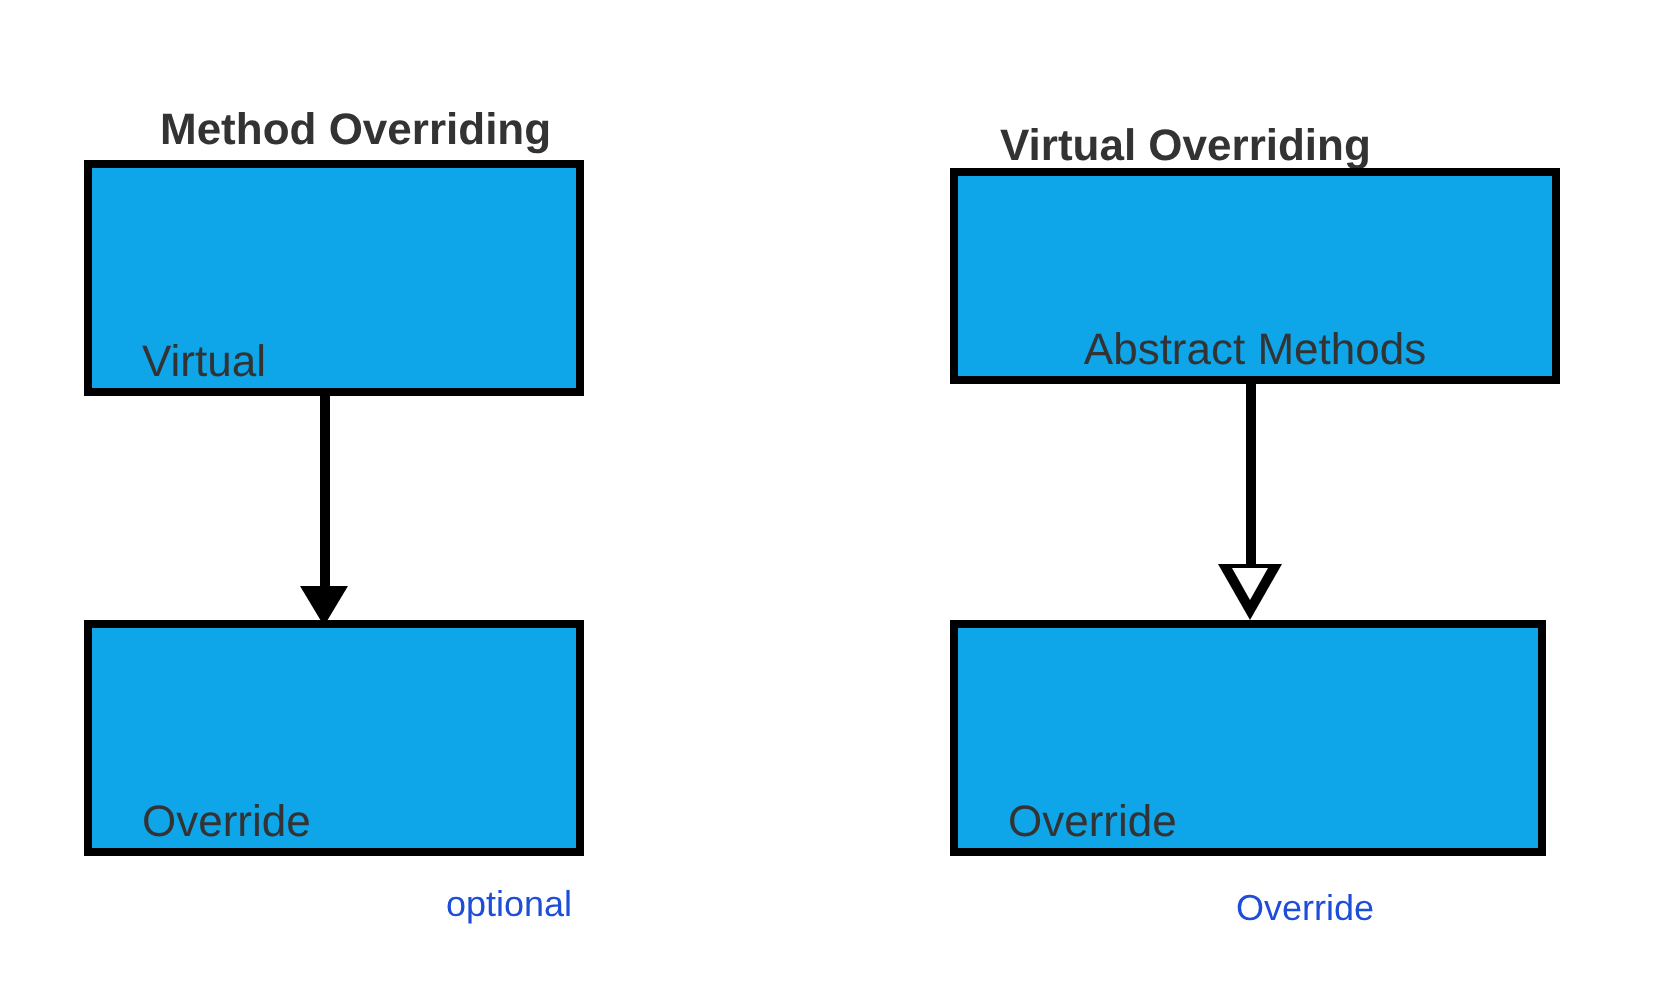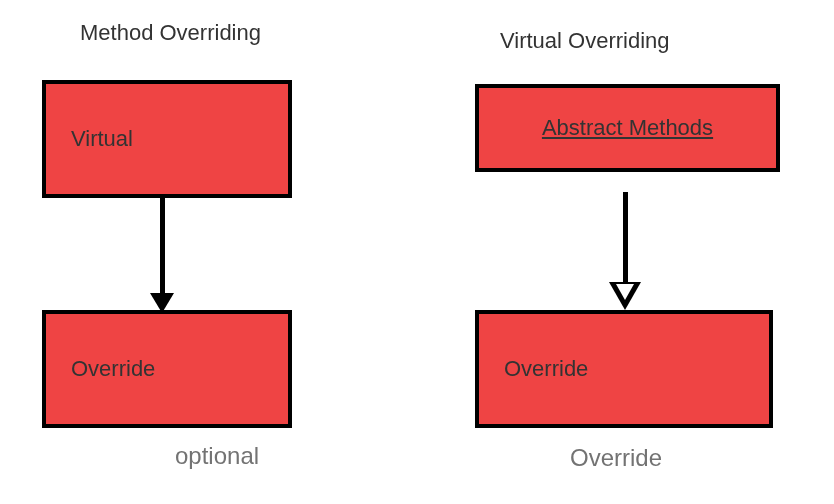--- a/index.html
+++ b/index.html
@@ -7,37 +7,38 @@
       width: 834px;
       height: 504px;
       background: #ffffff;
       font-family: "Segoe UI", Arial, sans-serif;
       position: relative;
     }
     .title {
       position: absolute;
       font-size: 22px;
       color: #333;
-      font-weight: 400;
+      font-weight: 700;
+      margin-top: 32px;
     }
     .title-left { left: 80px; top: 20px; }
     .title-right { left: 500px; top: 28px; }
     .box {
       position: absolute;
       border: 4px solid #000;
-      background: #ef4444;
+      background: #0ea5e9;
       display: flex;
-      align-items: center;
+      align-items: flex-end;
       font-size: 22px;
       color: #333;
       padding-left: 25px;
     }
     .box-virtual { left: 42px; top: 80px; width: 250px; height: 118px; }
     .box-override-left { left: 42px; top: 310px; width: 250px; height: 118px; }
-    .box-abstract { left: 475px; top: 84px; width: 305px; height: 88px; justify-content: center; padding-left: 0; text-decoration: underline; }
+    .box-abstract { left: 475px; top: 84px; width: 305px; height: 108px; justify-content: center; padding-left: 0; }
     .box-override-right { left: 475px; top: 310px; width: 298px; height: 118px; }
     .arrow-line {
       position: absolute;
       background: #000;
     }
     .arrow-line-left { left: 160px; top: 198px; width: 5px; height: 100px; }
     .arrow-line-right { left: 623px; top: 192px; width: 5px; height: 92px; }
     .arrow-head {
       position: absolute;
       width: 0;
@@ -62,22 +63,23 @@
       top: -26px;
       width: 0;
       height: 0;
       border-left: 9px solid transparent;
       border-right: 9px solid transparent;
       border-top: 16px solid #fff;
     }
     .arrow-head-right { left: 609px; top: 282px; }
     .caption {
       position: absolute;
-      font-size: 24px;
-      color: #737373;
+      font-size: 18px;
+      color: #1d4ed8;
+      margin-left: 48px;
     }
     .caption-left { left: 175px; top: 442px; }
     .caption-right { left: 570px; top: 444px; }
   </style>
 </head>
 <body>
 
 <div class="title title-left">Method Overriding</div>
 <div class="title title-right">Virtual Overriding</div>
 

